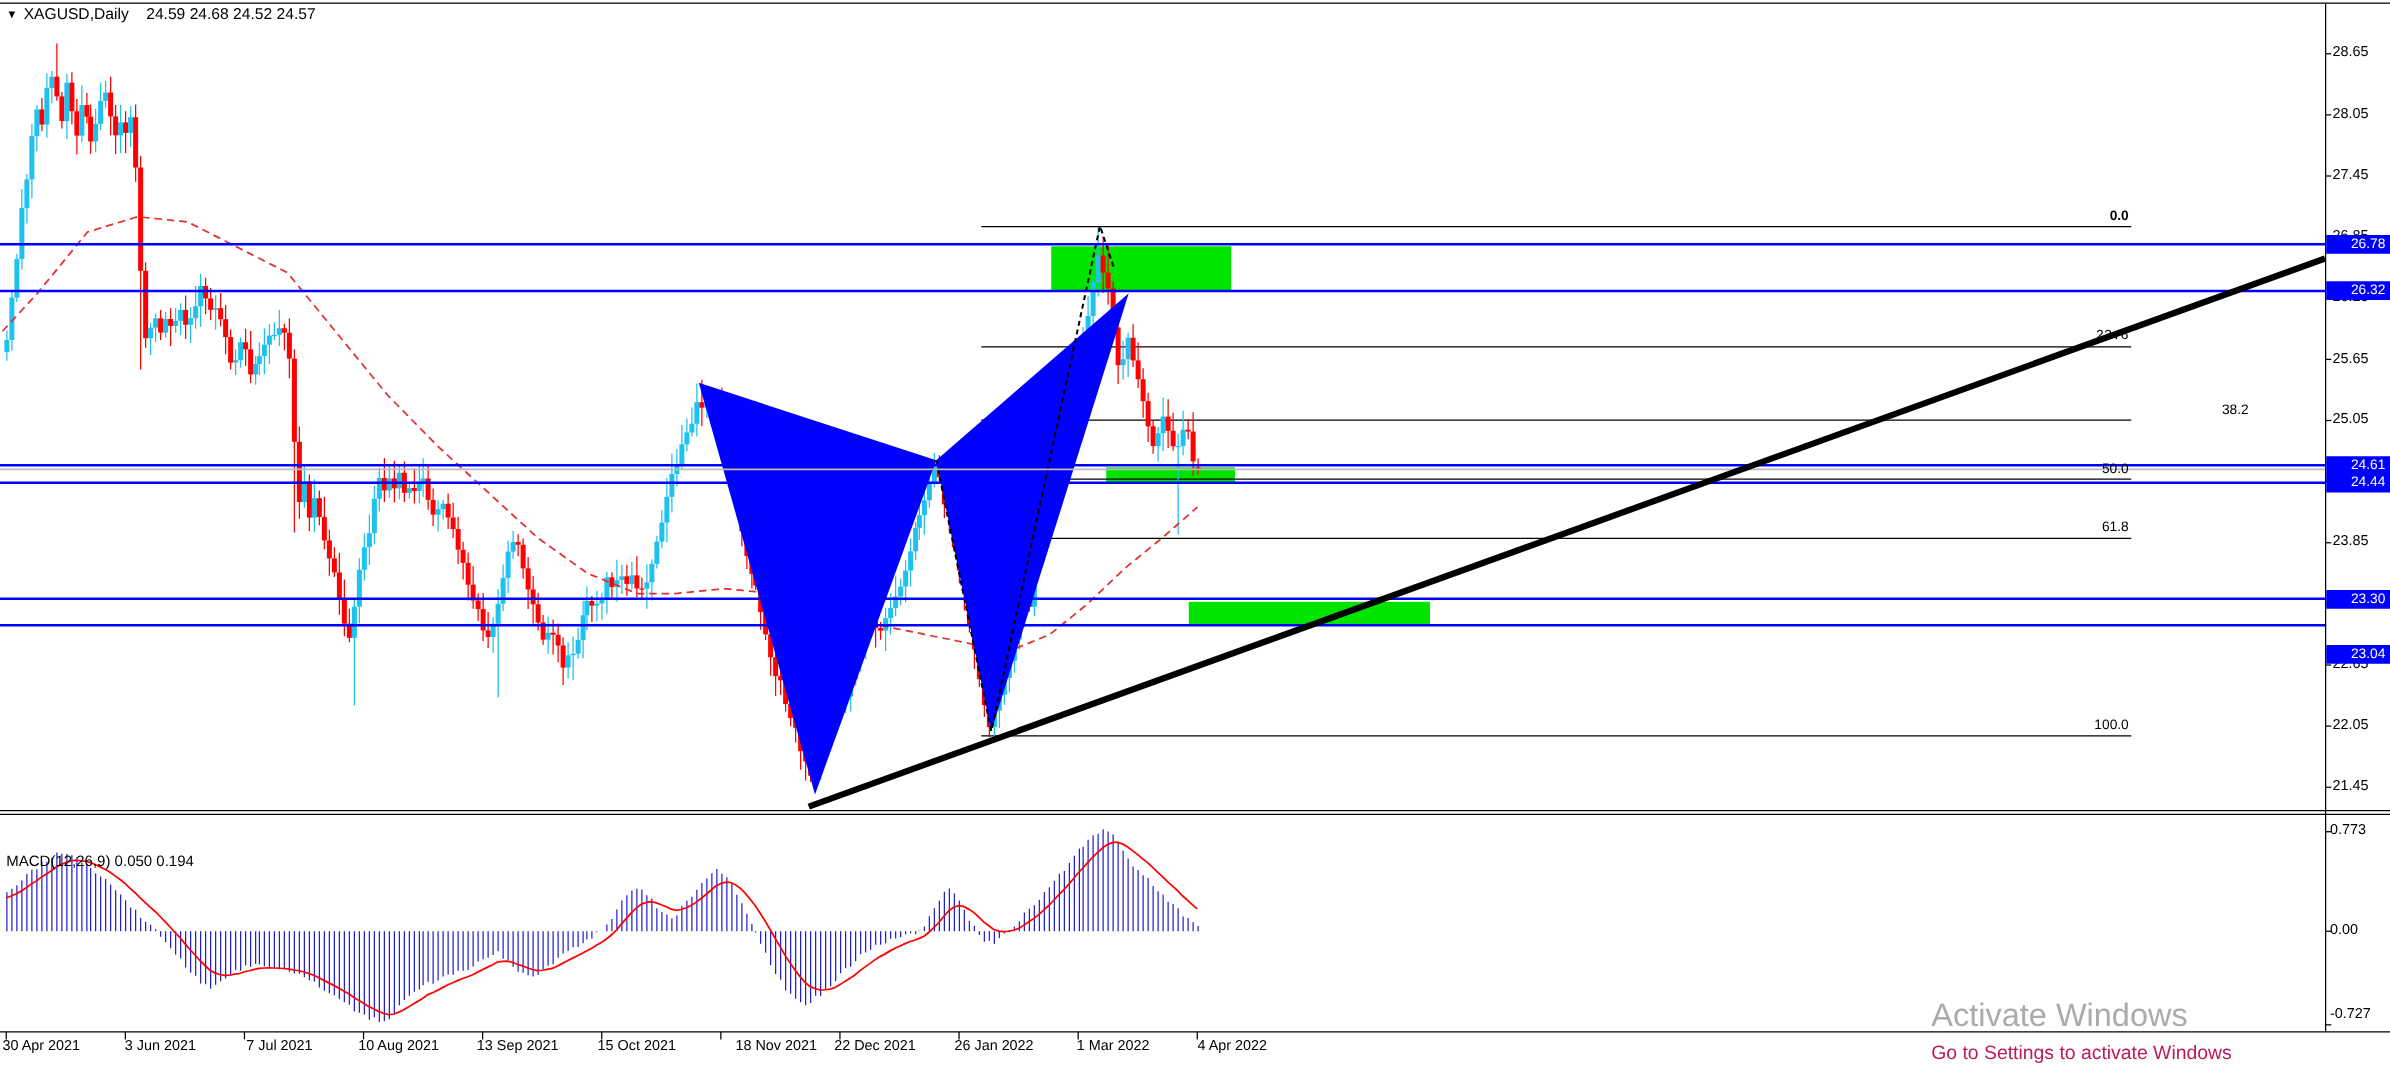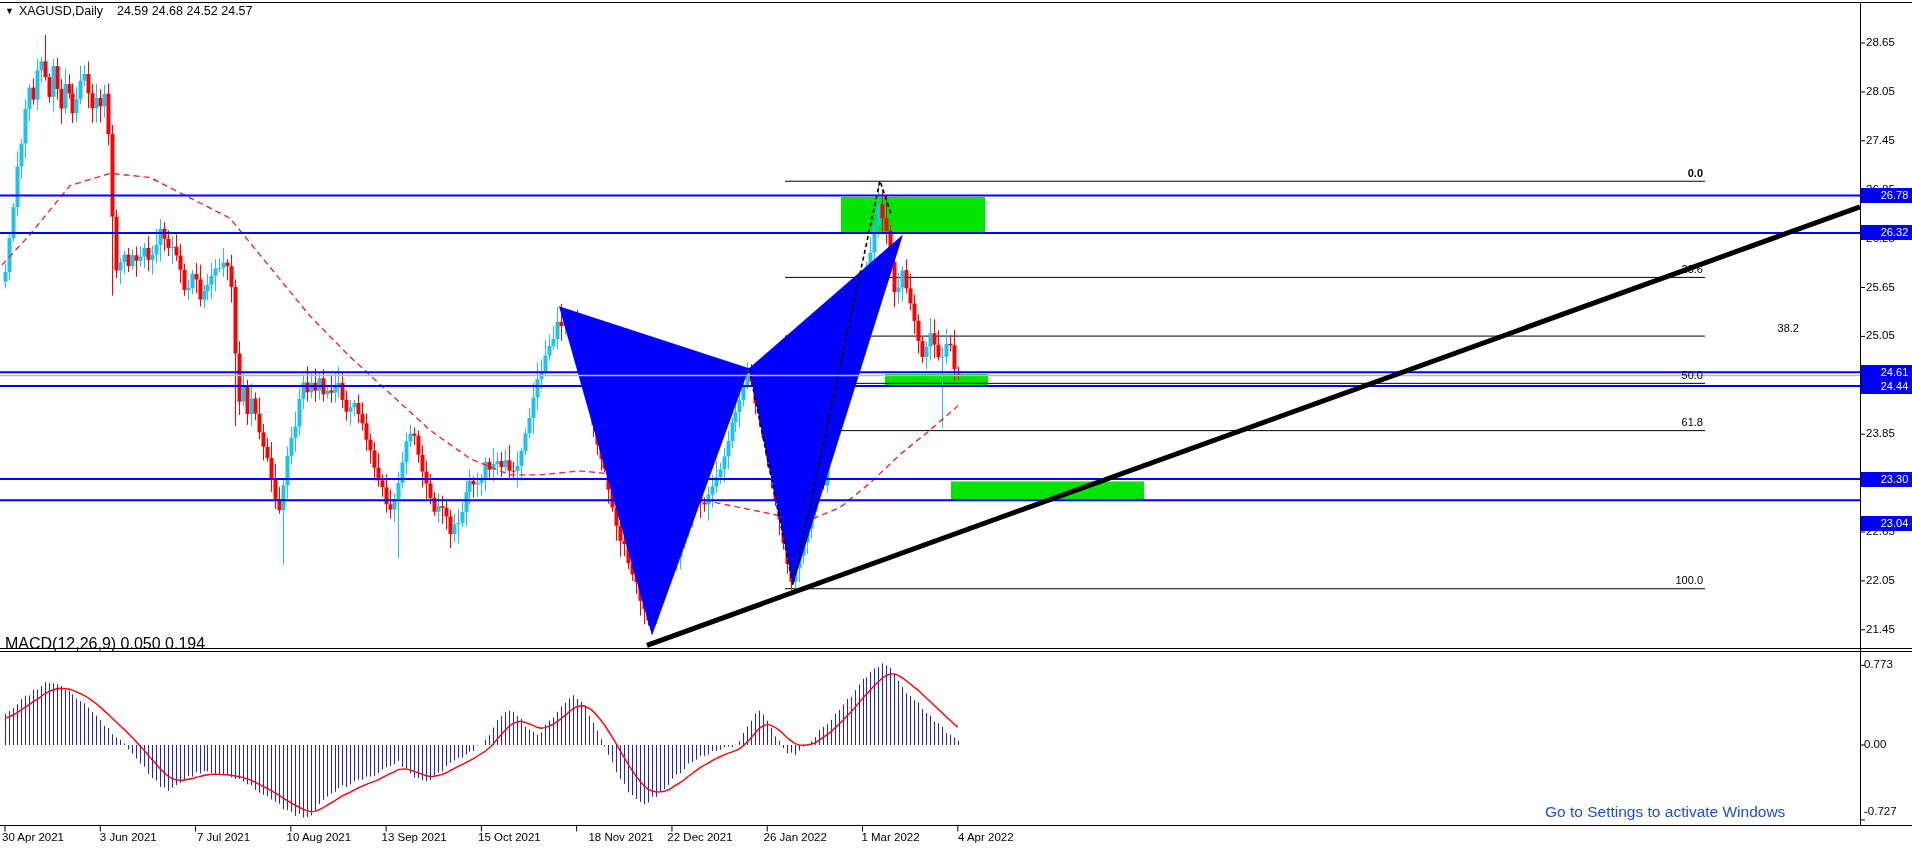--- a/index.html
+++ b/index.html
@@ -2,30 +2,30 @@
 <html><head>
 <meta charset="utf-8">
 <style>
   html,body{margin:0;padding:0;background:#fff;}
   #app{position:relative;width:1912px;height:852px;background:#fff;overflow:hidden;
        font-family:"Liberation Sans",sans-serif;color:#000;}
   #chart-svg{position:absolute;left:0;top:0;z-index:1;}
   #title{position:absolute;left:5px;top:4px;font-size:12.5px;z-index:4;}
   #title .dd{font-size:9px;margin-right:5px;position:relative;top:-1px;}
   #title .ohlc{margin-left:14px;}
-  #macd-label{position:absolute;left:5px;top:635px;font-size:16px;z-index:4;}
+  #macd-label{position:absolute;left:5px;top:682px;font-size:12px;z-index:4;}
   .ptick{position:absolute;left:1866px;font-size:11.5px;z-index:2;}
   .mtick{position:absolute;left:1864px;font-size:11.5px;z-index:2;}
   .dtick{position:absolute;top:831px;font-size:11.5px;transform:translateX(-50%);z-index:2;}
   .fibl{position:absolute;font-size:11px;transform:translateX(-100%);z-index:3;}
   .badge{position:absolute;left:1861px;width:67px;height:15px;background:#0000FF;color:#fff;
          font-size:11px;line-height:15px;text-align:center;z-index:5;}
   #watermark{position:absolute;left:1545px;top:797px;color:#ABABAB;z-index:6;}
   #wm1{font-size:26px;}
-  #wm2{font-size:15.5px;margin-top:6px;color:#1d4ed8;}
+  #wm2{font-size:15.5px;margin-top:6px;color:#be185d;}
 </style>
 </head>
 <body>
 
 <div id="app">
   <svg id="chart-svg" width="1912" height="852">
       <rect x="841" y="197.03499999999977" width="144" height="35.04500000000024" fill="#00E400"></rect>
       <rect x="885" y="373.8899999999999" width="103" height="11.817499999999995" fill="#00E400"></rect>
       <rect x="951" y="481.4699999999999" width="193" height="17.929999999999893" fill="#00E400"></rect>
       <line x1="785" x2="1705" y1="181.23499999999981" y2="181.23499999999981" stroke="#000000" stroke-width="1"></line>
@@ -842,31 +842,32 @@
       <div class="dtick" style="left: 414.12px;">13 Sep 2021</div>
       <div class="dtick" style="left: 509.4px;">15 Oct 2021</div>
       <div class="dtick" style="left: 621px;">18 Nov 2021</div>
       <div class="dtick" style="left: 699.96px;">22 Dec 2021</div>
       <div class="dtick" style="left: 795.24px;">26 Jan 2022</div>
       <div class="dtick" style="left: 890.52px;">1 Mar 2022</div>
       <div class="dtick" style="left: 985.8px;">4 Apr 2022</div>
     </div>
   <div id="fib-labels">
       <div class="fibl" style="left: 1703px; top: 166.735px; font-weight: bold;">0.0</div>
-      <div class="fibl" style="left: 1703px; top: 262.905px;">23.6</div>
+      <div class="fibl" style="left: 1703px; top: 262.905px; font-family: Liberation Mono, monospace;">23.6</div>
       <div class="fibl" style="left: 1799px; top: 321.585px;">38.2</div>
       <div class="fibl" style="left: 1703px; top: 368.855px;">50.0</div>
       <div class="fibl" style="left: 1703px; top: 416.125px;">61.8</div>
       <div class="fibl" style="left: 1703px; top: 574.235px;">100.0</div>
     </div>
   <div id="badges">
       <div class="badge" style="top: 187.905px;">26.78</div>
       <div class="badge" style="top: 225.395px;">26.32</div>
       <div class="badge" style="top: 364.76px;">24.61</div>
       <div class="badge" style="top: 378.615px;">24.44</div>
       <div class="badge" style="top: 471.525px;">23.30</div>
       <div class="badge" style="top: 516px;">23.04</div>
     </div>
 
   <div id="watermark">
+    <div id="wm1">Activate Windows</div>
     <div id="wm2">Go to Settings to activate Windows</div>
   </div>
 </div>
 
 </body></html>

